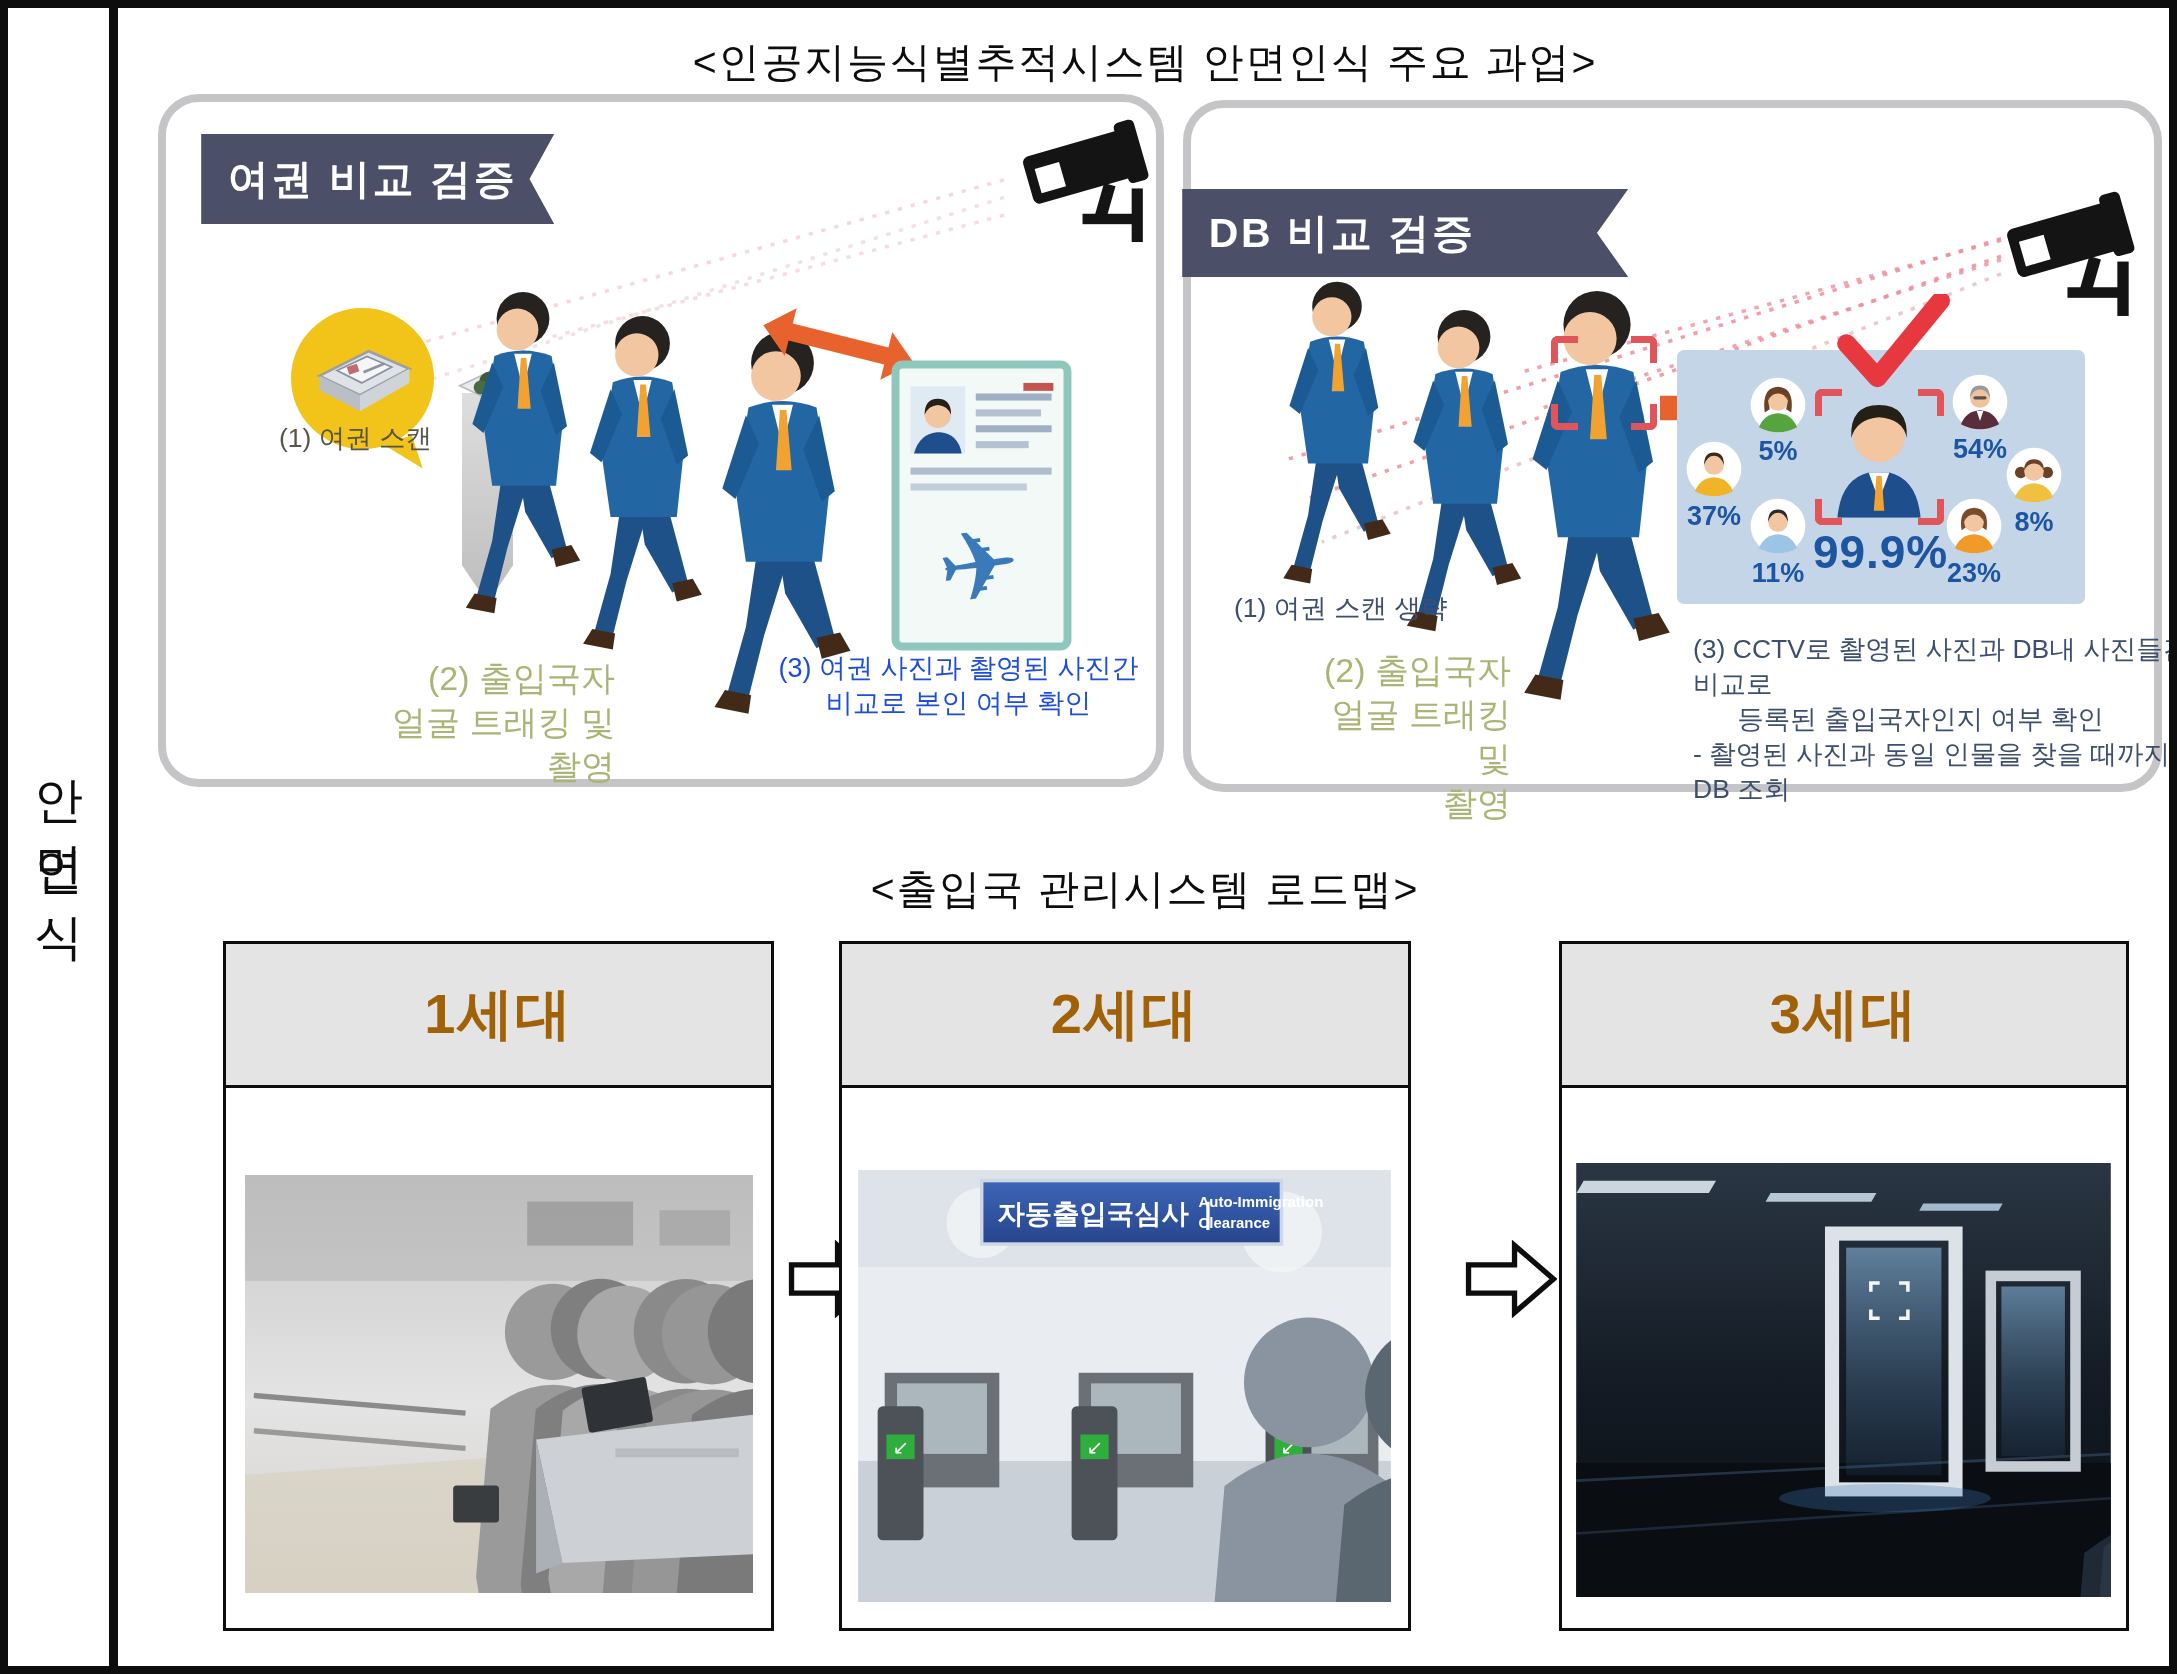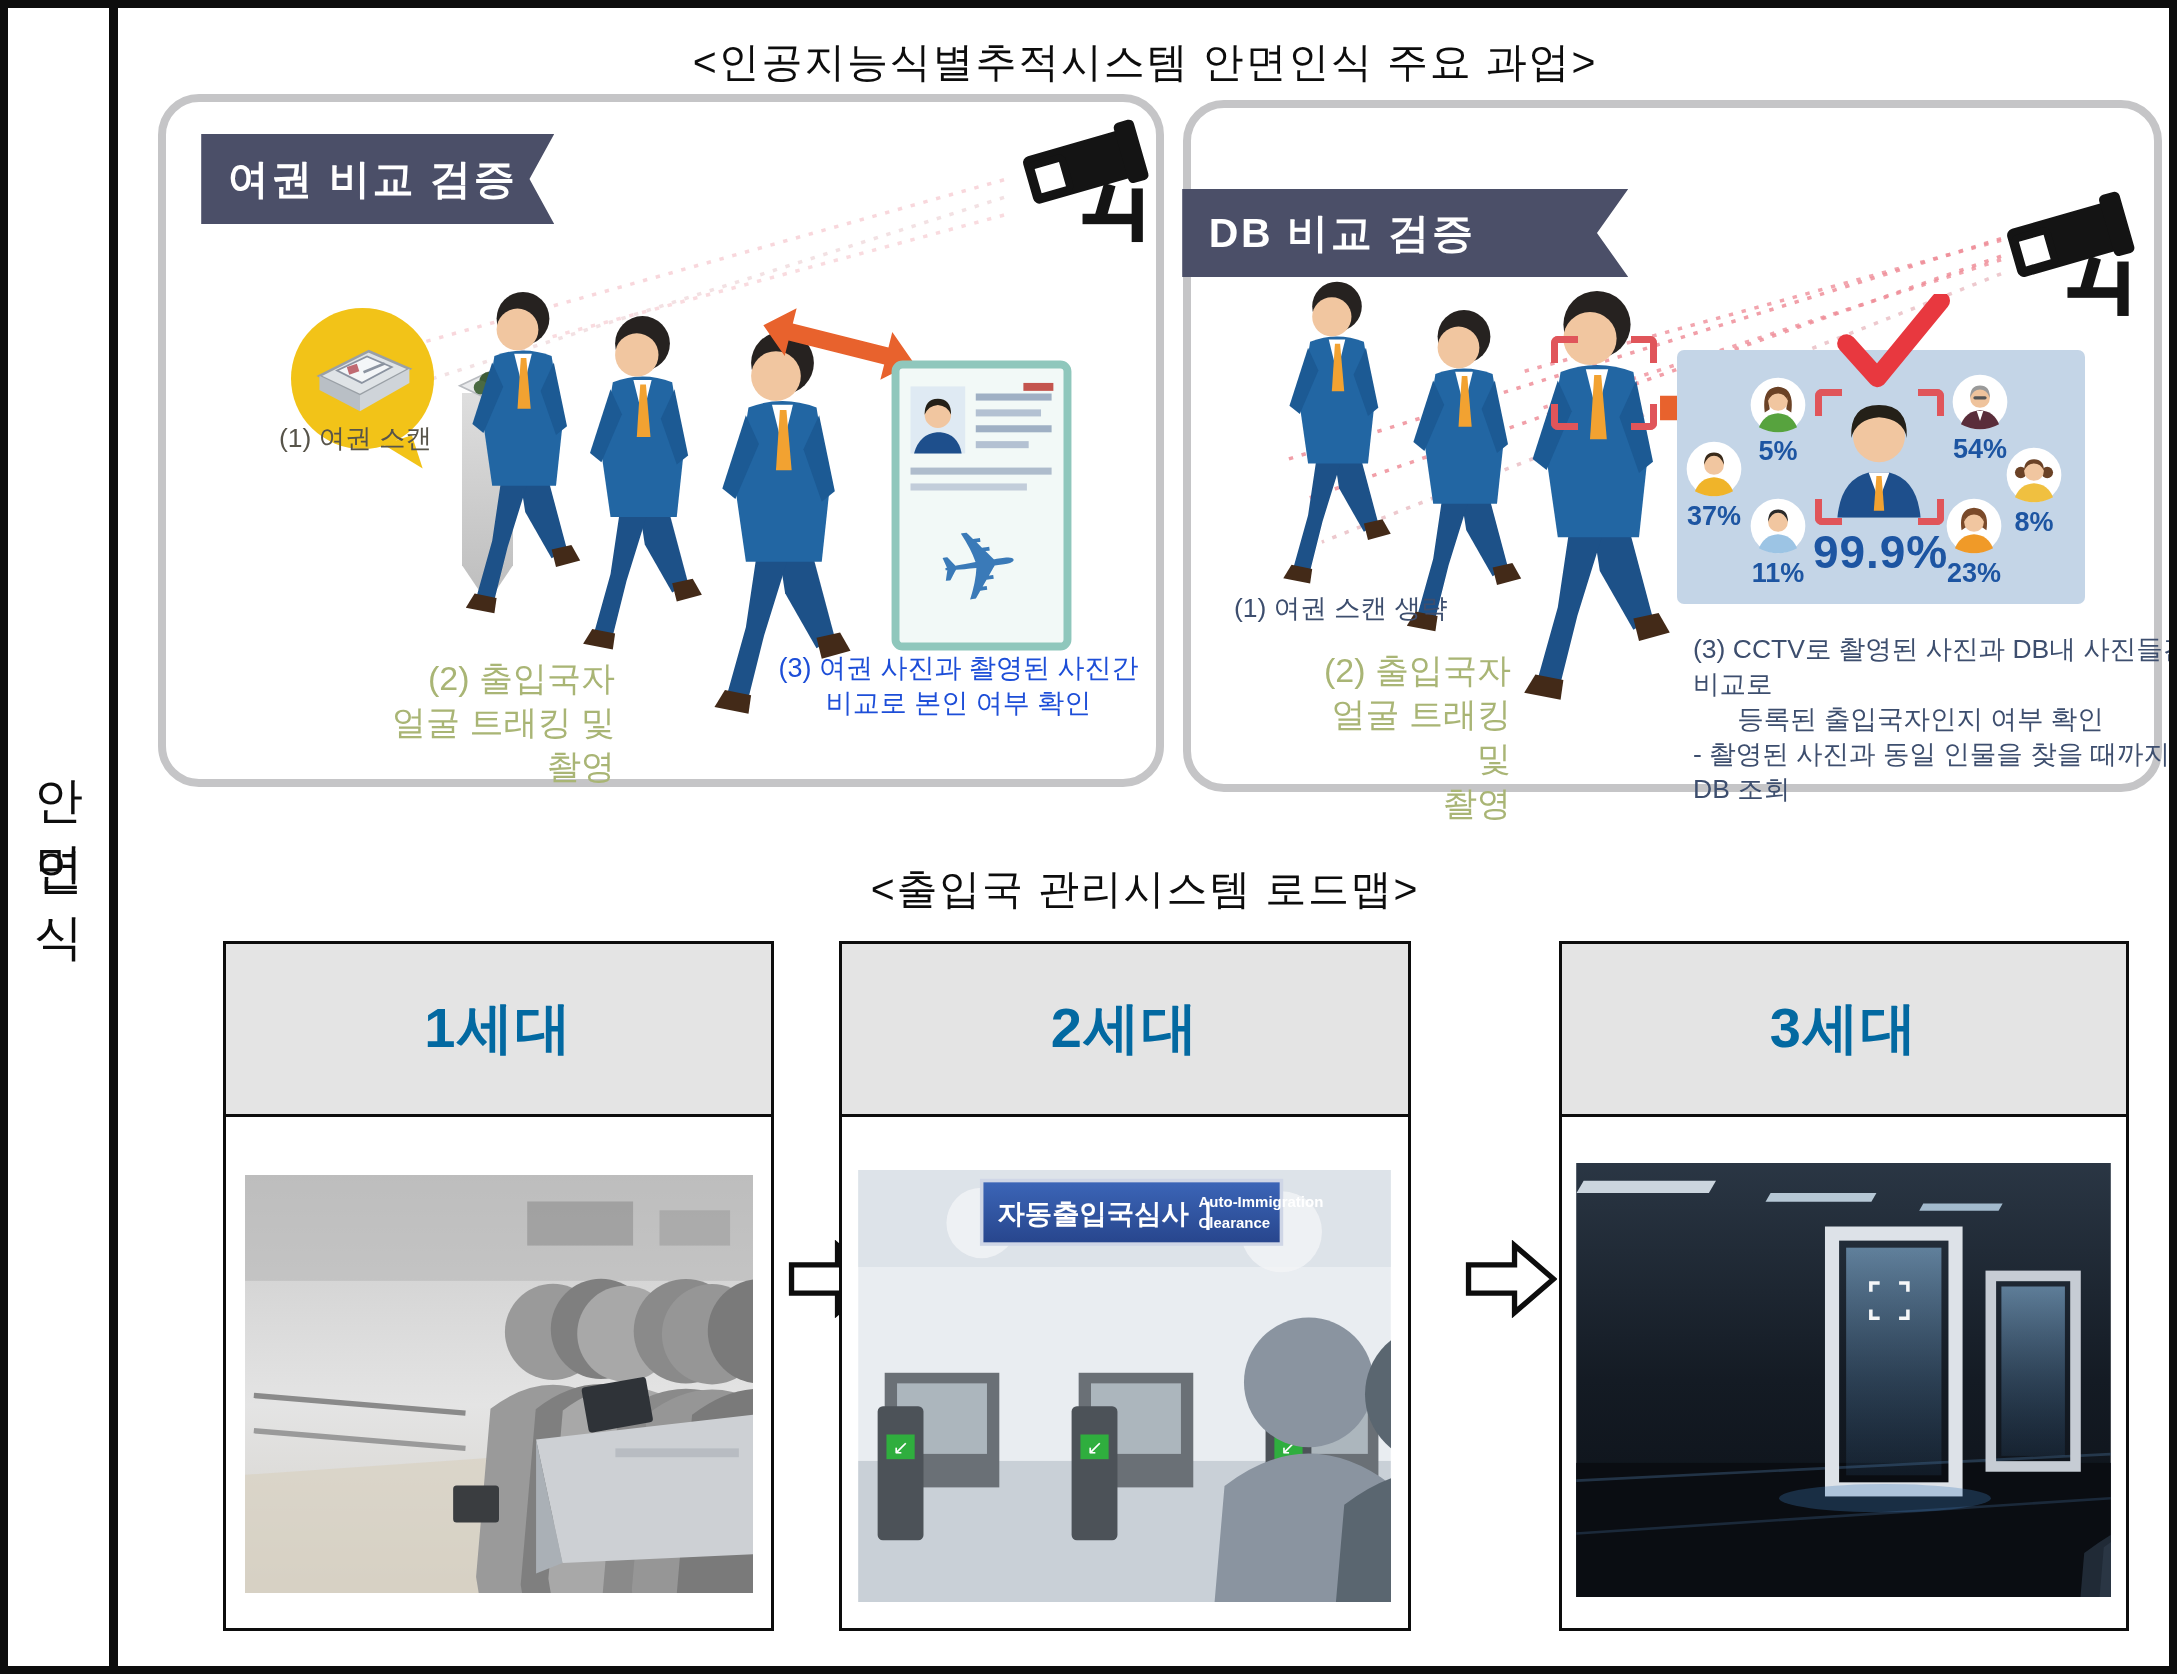--- a/index.html
+++ b/index.html
@@ -37,22 +37,22 @@
   .corners .tl{top:0;left:0;border-right:none;border-bottom:none;border-radius:7px 0 0 0;}
   .corners .tr{top:0;right:0;border-left:none;border-bottom:none;border-radius:0 7px 0 0;}
   .corners .bl{bottom:0;left:0;border-right:none;border-top:none;border-radius:0 0 0 7px;}
   .corners .br{bottom:0;right:0;border-left:none;border-top:none;border-radius:0 0 7px 0;}
   
   .db-box{background:#c4d5e7;border-radius:7px;}
   .pct{position:absolute;transform:translateX(-50%);font-weight:bold;color:#1d55a2;font-size:27px;}
   .score{font-weight:bold;color:#1d55a2;font-size:46px;text-align:center;letter-spacing:0.9px;}
   
   .gen-box{border:3.5px solid #0d0d0d;background:#fff;}
-  .gen-head{height:173px;background:#e4e4e4;border-bottom:3.5px solid #0d0d0d;
-    display:flex;align-items:center;justify-content:center;font-size:56px;font-weight:bold;color:#0369a1;letter-spacing:1.8px;}
+  .gen-head{height:144px;background:#e4e4e4;border-bottom:3.5px solid #0d0d0d;
+    display:flex;align-items:center;justify-content:center;font-size:56px;font-weight:bold;color:#a16207;letter-spacing:1.8px;}
   svg{display:block;}
 </style>
 </head>
 <body>
 
 <div id="page">
 
   <svg width="0" height="0" aria-hidden="true">
     <defs>
       <symbol id="suit-man" viewBox="0 0 120 300">

